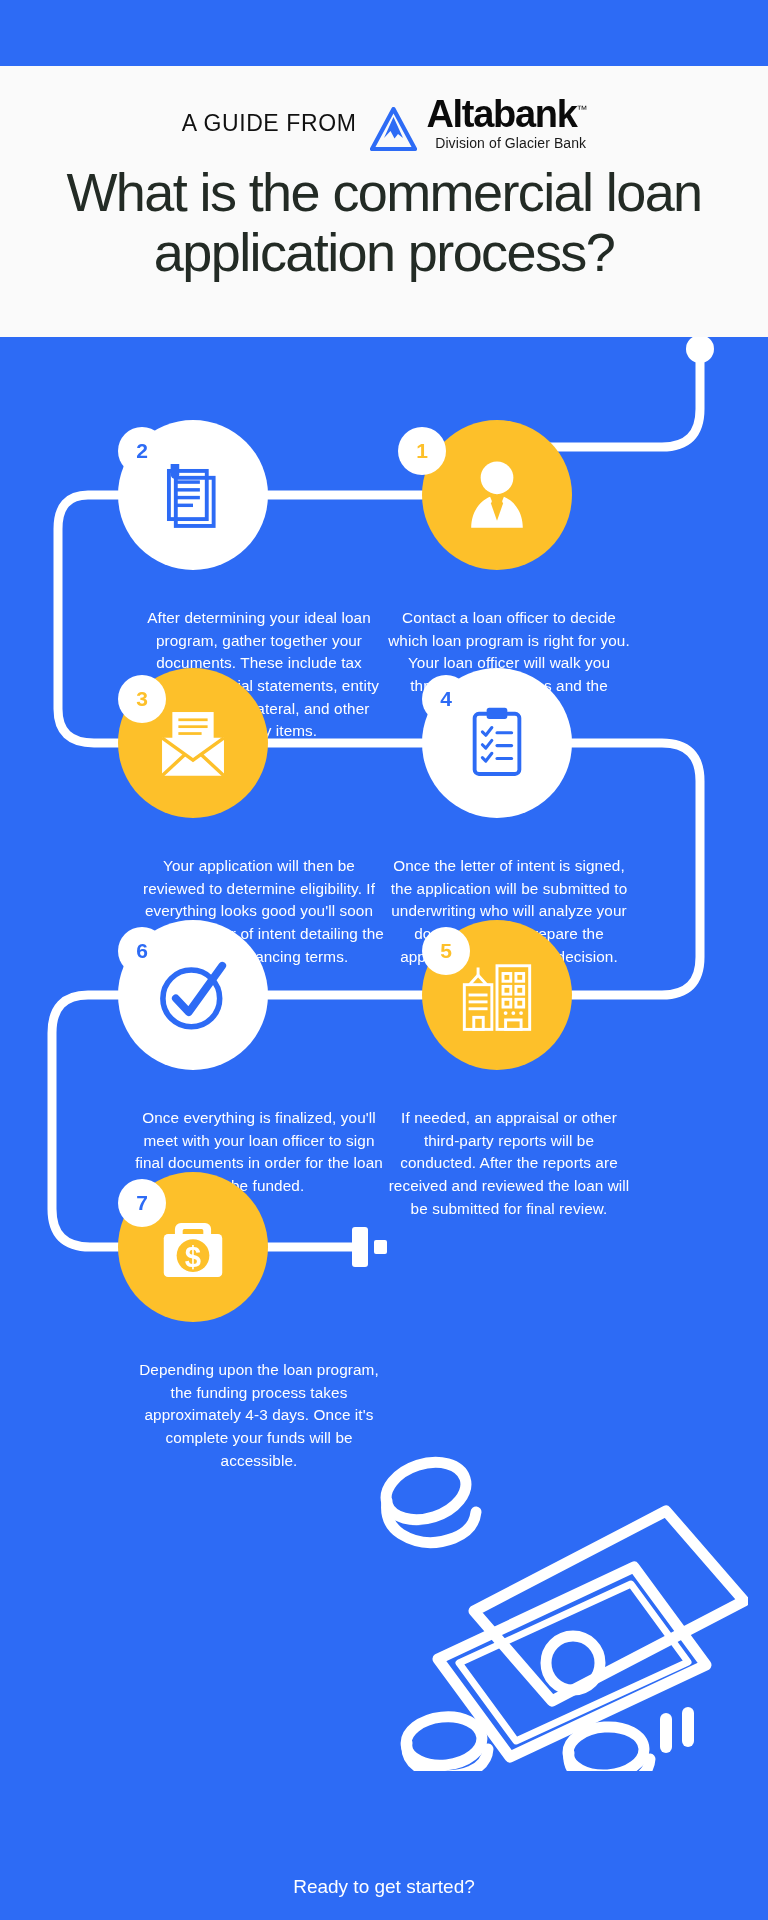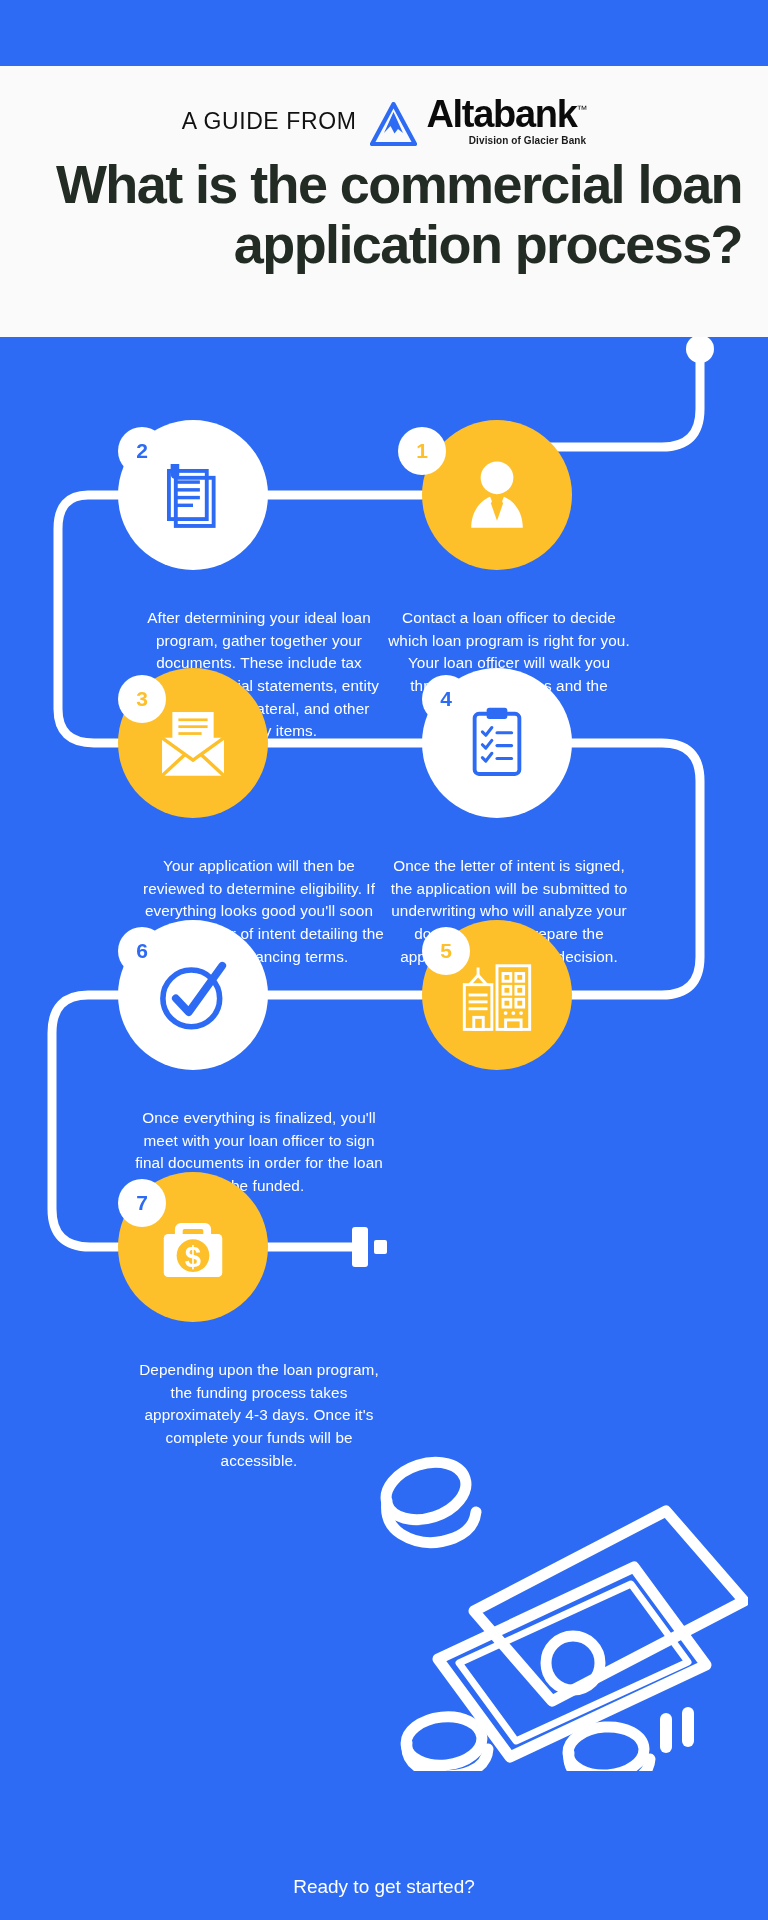--- a/index.html
+++ b/index.html
@@ -38,28 +38,28 @@
   .logo-wrap { display: flex; align-items: flex-end; gap: 9px; }
   .logo-mark { width: 47px; height: 44px; display: block; }
   .logo-text-col { display: flex; flex-direction: column; align-items: flex-end; }
   .logo-word {
     font-size: 38px; font-weight: 700; color: #0b0b0b;
     letter-spacing: -1.3px; line-height: 0.95;
     font-family: "Liberation Sans", sans-serif;
   }
   .tm { font-size: 11px; vertical-align: super; font-weight: 400; }
   .logo-sub {
-    font-size: 10px; color: #1a1a1a; letter-spacing: 0.1px;
-    margin-top: 3px; font-weight: 700;
+    font-size: 14px; color: #1a1a1a; letter-spacing: 0.1px;
+    margin-top: 3px; font-weight: 400;
   }
   .headline {
-    position: absolute; top: 88px; left: 0; width: 768px;
-    text-align: right;
+    position: absolute; top: 96px; left: 0; width: 768px;
+    text-align: center;
     font-size: 54px; line-height: 1.12;
-    font-weight: 700; color: #232b25;
+    font-weight: 400; color: #232b25;
     letter-spacing: -1.6px;
     padding: 0 26px;
   }
 
   
   .body-area {
     position: absolute; top: 337px; left: 0;
     width: 768px; height: 1583px;
     background: #2d6bf5;
     overflow: hidden;
@@ -254,20 +254,21 @@
           <rect x="60" y="79" width="18" height="11"></rect>
         </g>
         <g fill="#ffffff">
           <circle cx="60" cy="71" r="2.2"></circle>
           <circle cx="69" cy="71" r="2.2"></circle>
           <circle cx="78" cy="71" r="2.2"></circle>
         </g>
       </svg>
     </div>
     <div class="badge yellow-num" style="left:422px; top:590px;">5</div>
+    <div class="step-text" style="left:384px; top:770px;">If needed, an appraisal or other third-party reports will be conducted. After the reports are received and reviewed the loan will be submitted for final review.</div>
 
     <div class="node white" style="left:118px; top:583px;">
       <svg class="glyph" viewBox="0 0 100 100">
         <circle cx="48" cy="54" r="33" fill="none" stroke="#2d6bf5" stroke-width="6.5"></circle>
         <path d="M30 54 L45 70 L84 16" fill="none" stroke="#2d6bf5" stroke-width="9" stroke-linecap="round" stroke-linejoin="round"></path>
       </svg>
     </div>
     <div class="badge blue-num" style="left:118px; top:590px;">6</div>
     <div class="step-text" style="left:134px; top:770px;">Once everything is finalized, you'll meet with your loan officer to sign final documents in order for the loan to be funded.</div>
 

